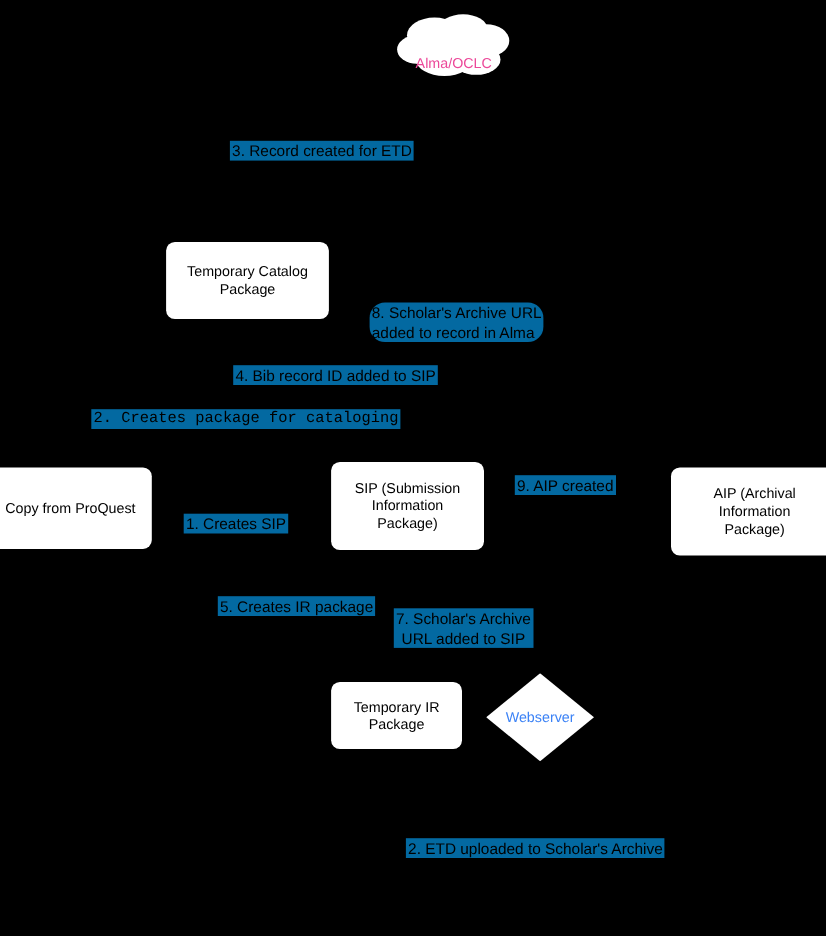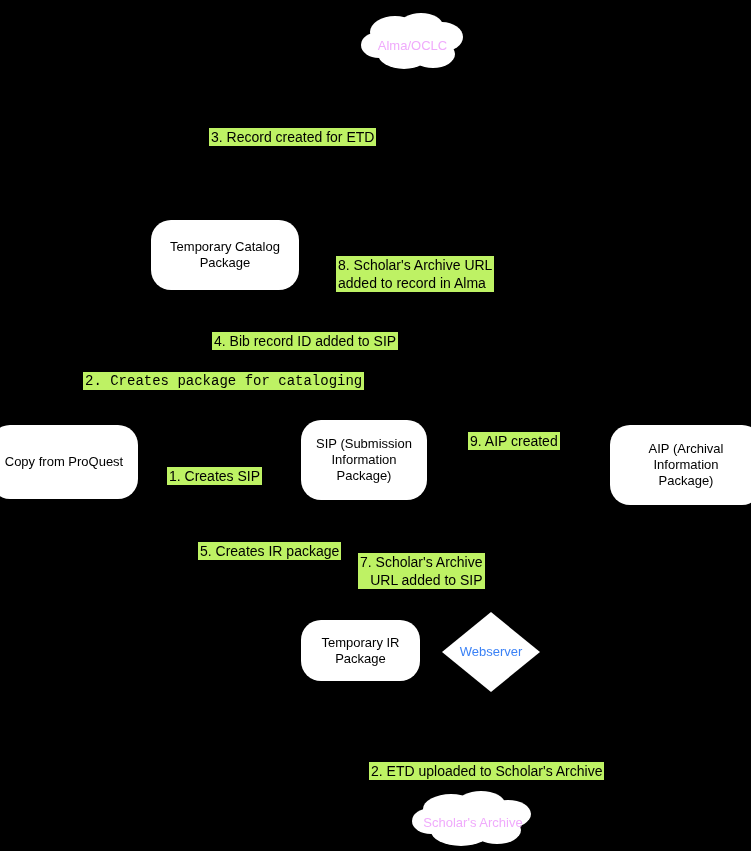--- a/index.html
+++ b/index.html
@@ -16,63 +16,63 @@
     height: 851px;
     background: #000000;
     overflow: hidden;
   }
 
   
   .node-box {
     position: absolute;
     background: #ffffff;
     color: #000000;
-    border-radius: 20px;
+    border-radius: 8px;
     display: flex;
     align-items: center;
     justify-content: center;
     text-align: center;
     font-size: 13px;
     line-height: 16px;
     box-sizing: border-box;
     padding: 4px 8px;
   }
 
   
   .edge-label {
     position: absolute;
-    background: #bef264;
+    background: #0369a1;
     color: #000000;
     font-size: 14px;
     line-height: 18px;
     white-space: pre;
     padding: 0px 2px;
     box-sizing: border-box;
   }
-  .edge-label.center { text-align: right; }
+  .edge-label.center { text-align: center; }
   .edge-label.left { text-align: left; }
 
   
   .cloud {
     position: absolute;
   }
   .cloud svg {
     display: block;
     overflow: visible;
   }
   .cloud .cloud-text {
     position: absolute;
     left: 0;
-    top: 4px;
+    top: 16px;
     width: 100%;
     height: 100%;
     display: flex;
     align-items: center;
     justify-content: center;
-    color: #f0abfc;
+    color: #ec4899;
     font-size: 13px;
     line-height: 16px;
     text-align: center;
     pointer-events: none;
   }
 
   
   .diamond {
     position: absolute;
   }
@@ -113,34 +113,34 @@
     <div class="cloud-text">Alma/OCLC</div>
   </div>
 
   <div class="edge-label left" style="left:209px; top:128px;">3. Record created for ETD</div>
 
   <div class="node-box" style="left:151px; top:220px; width:148px; height:70px;">
     <span style="white-space:pre-line;">Temporary Catalog
 Package</span>
   </div>
 
-  <div class="edge-label left" style="left:336px; top:256px;">8. Scholar's Archive URL
+  <div class="edge-label left" style="left:336px; top:275px;border-radius:14px;">8. Scholar's Archive URL
 added to record in Alma</div>
 
   <div class="edge-label left" style="left:212px; top:332px;">4. Bib record ID added to SIP</div>
 
   <div class="edge-label left" style="left:83px; top:372px;font-family:Liberation Mono, monospace;">2. Creates package for cataloging</div>
 
   <div class="node-box" style="left:-10px; top:425px; width:148px; height:74px;">
     <span style="white-space:pre-line;">Copy from ProQuest</span>
   </div>
 
   <div class="edge-label left" style="left:167px; top:467px;">1. Creates SIP</div>
 
-  <div class="node-box" style="left:301px; top:420px; width:126px; height:80px;">
+  <div class="node-box" style="left:301px; top:420px; width:139px; height:80px;">
     <span style="white-space:pre-line;">SIP (Submission
 Information Package)</span>
   </div>
 
   <div class="edge-label left" style="left:468px; top:432px;">9. AIP created</div>
 
   <div class="node-box" style="left:610px; top:425px; width:152px; height:80px;">
     <span style="white-space:pre-line;">AIP (Archival Information
 Package)</span>
   </div>
@@ -157,28 +157,14 @@
 
   <div class="diamond" style="left:442px; top:612px; width:98px; height:80px;">
     <svg width="98" height="80" viewBox="0 0 98 80">
       <polygon points="49,0 98,40 49,80 0,40" fill="#ffffff"></polygon>
     </svg>
     <div class="diamond-text">Webserver</div>
   </div>
 
   <div class="edge-label left" style="left:369px; top:762px;">2. ETD uploaded to Scholar's Archive</div>
 
-  <div class="cloud" style="left:411px; top:790px; width:124px; height:58px;">
-    <svg width="124" height="58" viewBox="0 0 124 58">
-      <g fill="#ffffff">
-        <ellipse cx="40" cy="19" rx="28" ry="15"></ellipse>
-        <ellipse cx="70" cy="14" rx="24" ry="13"></ellipse>
-        <ellipse cx="97" cy="24" rx="23" ry="14"></ellipse>
-        <ellipse cx="20" cy="31" rx="19" ry="13"></ellipse>
-        <ellipse cx="50" cy="41" rx="30" ry="15"></ellipse>
-        <ellipse cx="86" cy="40" rx="24" ry="14"></ellipse>
-        <ellipse cx="62" cy="27" rx="40" ry="17"></ellipse>
-      </g>
-    </svg>
-    <div class="cloud-text">Scholar's Archive</div>
-  </div>
 
 </div>
 
 </body></html>

